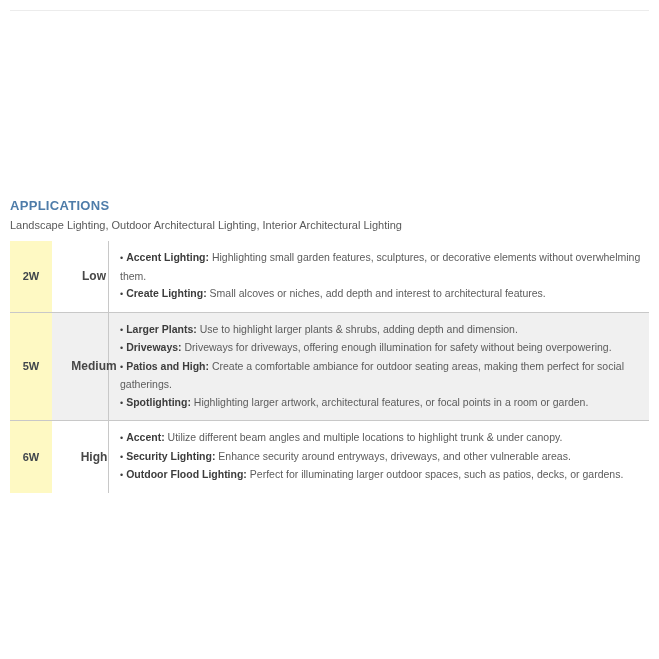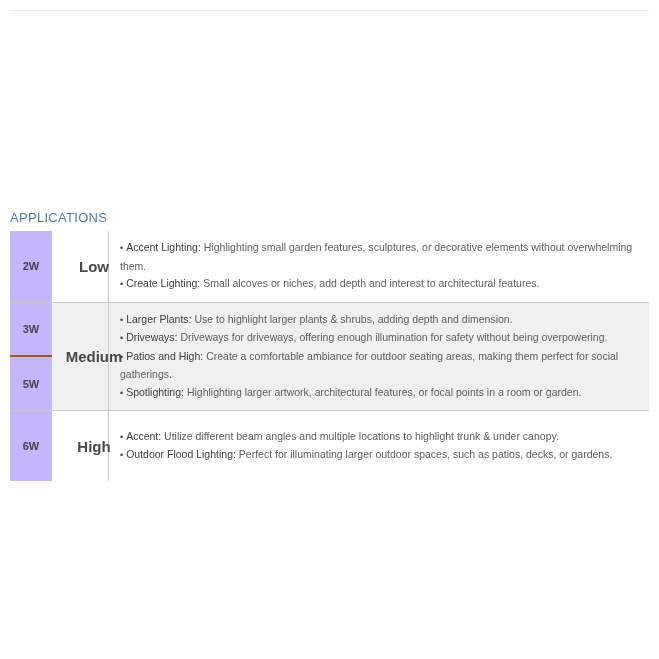--- a/index.html
+++ b/index.html
@@ -16,23 +16,23 @@
     top: 10px; left: 10px; right: 10px;
     height: 1px;
     background: #ececec;
   }
   .content {
     position: absolute;
     top: 198px; left: 10px;
     width: 639px;
   }
   .apps-title {
-    margin: 12px 0 6px 0;
+    margin: 0 0 6px 0;
     font-size: 13px;
-    font-weight: normal;
+    font-weight: bold;
     letter-spacing: 0.3px;
     color: #4e7ca9;
   }
   .apps-subtitle {
     margin: 0 0 10px 0;
     font-size: 11px;
     color: #595959;
   }
   .apps-table { width: 639px; }
   .row-group {
@@ -40,91 +40,92 @@
     grid-template-columns: 42px 57px 1fr;
   }
   .row-group + .row-group { border-top: 1px solid #c8c8c8; }
   .row-group.shaded { background: #f0f0f0; }
   .rg-1 { min-height: 68px; }
   .rg-2 { min-height: 85px; }
   .rg-3 { min-height: 71px; }
   .watt-col { display: flex; flex-direction: column; }
   .watt-cell {
     flex: 1;
-    background: #c4b5fd;
+    background: #fef9c3;
     display: flex; align-items: center; justify-content: center;
     font-size: 11px; font-weight: bold; color: #40464c;
   }
   .watt-cell + .watt-cell { border-top: 2px solid #a16207; }
   .level-cell {
     display: flex; align-items: center; justify-content: center;
-    font-size: 15px; font-weight: bold; color: #474747;
+    font-size: 12px; font-weight: bold; color: #474747;
     border-right: 1px solid #c8c8c8;
     padding-left: 28px;
   }
   .bullet-list {
     display: flex; flex-direction: column; justify-content: center;
     padding: 8px 6px 8px 11px;
   }
   .bullet {
     font-size: 10.5px;
     line-height: 17.5px;
     color: #5c5c5c;
   }
   .bullet-marker {
     color: #3c3c3c;
     font-size: 9px;
     margin-right: 3px;
   }
   .bullet-lead {
-    font-weight: normal;
+    font-weight: bold;
     color: #3c3c3c;
     margin-top: 8px;
   }
 </style>
 </head>
 <body>
 
 <div class="top-rule"></div>
 
 <div class="content">
   <h1 class="apps-title">APPLICATIONS</h1>
+  <p class="apps-subtitle">Landscape Lighting, Outdoor Architectural Lighting, Interior Architectural Lighting</p>
 
   <div class="apps-table">
 
     <div class="row-group rg-1">
       <div class="watt-col">
         <div class="watt-cell">2W</div>
       </div>
       <div class="level-cell">Low</div>
       <div class="bullet-list">
         <div class="bullet"><span class="bullet-marker">•</span><span class="bullet-lead">Accent Lighting:</span> <span>Highlighting small garden features, sculptures, or decorative elements without overwhelming them.</span></div>
         <div class="bullet"><span class="bullet-marker">•</span><span class="bullet-lead">Create Lighting:</span> <span>Small alcoves or niches, add depth and interest to architectural features.</span></div>
       </div>
     </div>
 
     <div class="row-group rg-2 shaded">
       <div class="watt-col">
-        <div class="watt-cell">3W</div>
         <div class="watt-cell">5W</div>
       </div>
       <div class="level-cell">Medium</div>
       <div class="bullet-list">
         <div class="bullet"><span class="bullet-marker">•</span><span class="bullet-lead">Larger Plants:</span> <span>Use to highlight larger plants &amp; shrubs, adding depth and dimension.</span></div>
         <div class="bullet"><span class="bullet-marker">•</span><span class="bullet-lead">Driveways:</span> <span>Driveways for driveways, offering enough illumination for safety without being overpowering.</span></div>
         <div class="bullet"><span class="bullet-marker">•</span><span class="bullet-lead">Patios and High:</span> <span>Create a comfortable ambiance for outdoor seating areas, making them perfect for social gatherings.</span></div>
         <div class="bullet"><span class="bullet-marker">•</span><span class="bullet-lead">Spotlighting:</span> <span>Highlighting larger artwork, architectural features, or focal points in a room or garden.</span></div>
       </div>
     </div>
 
     <div class="row-group rg-3">
       <div class="watt-col">
         <div class="watt-cell">6W</div>
       </div>
       <div class="level-cell">High</div>
       <div class="bullet-list">
         <div class="bullet"><span class="bullet-marker">•</span><span class="bullet-lead">Accent:</span> <span>Utilize different beam angles and multiple locations to highlight trunk &amp; under canopy.</span></div>
+        <div class="bullet"><span class="bullet-marker">•</span><span class="bullet-lead">Security Lighting:</span> <span>Enhance security around entryways, driveways, and other vulnerable areas.</span></div>
         <div class="bullet"><span class="bullet-marker">•</span><span class="bullet-lead">Outdoor Flood Lighting:</span> <span>Perfect for illuminating larger outdoor spaces, such as patios, decks, or gardens.</span></div>
       </div>
     </div>
 
   </div>
 </div>
 
 </body></html>

